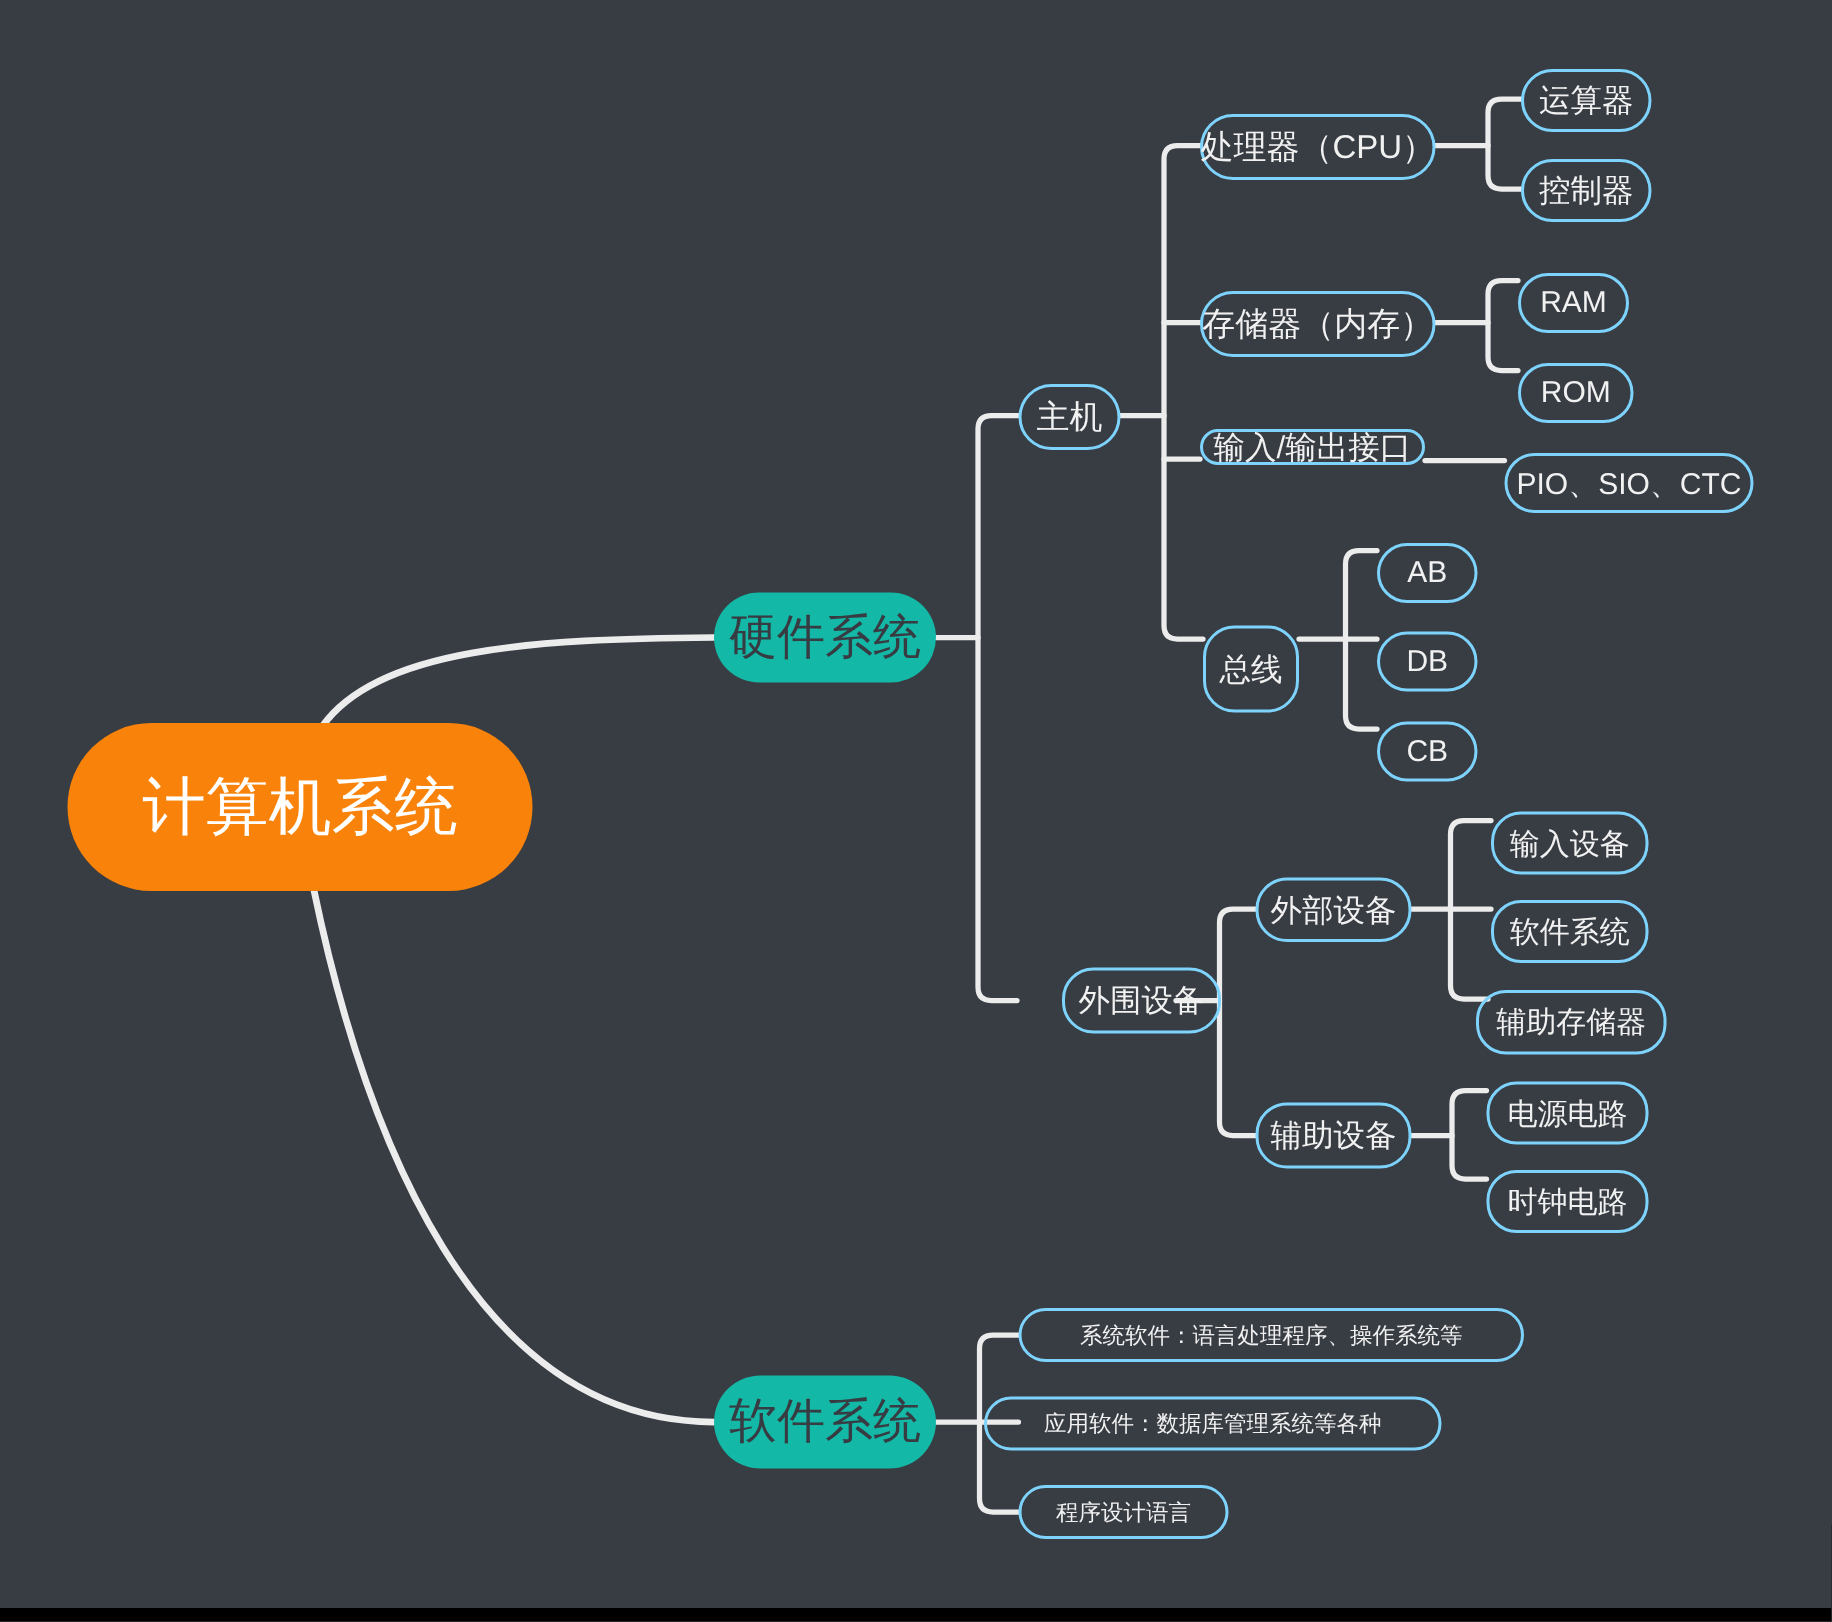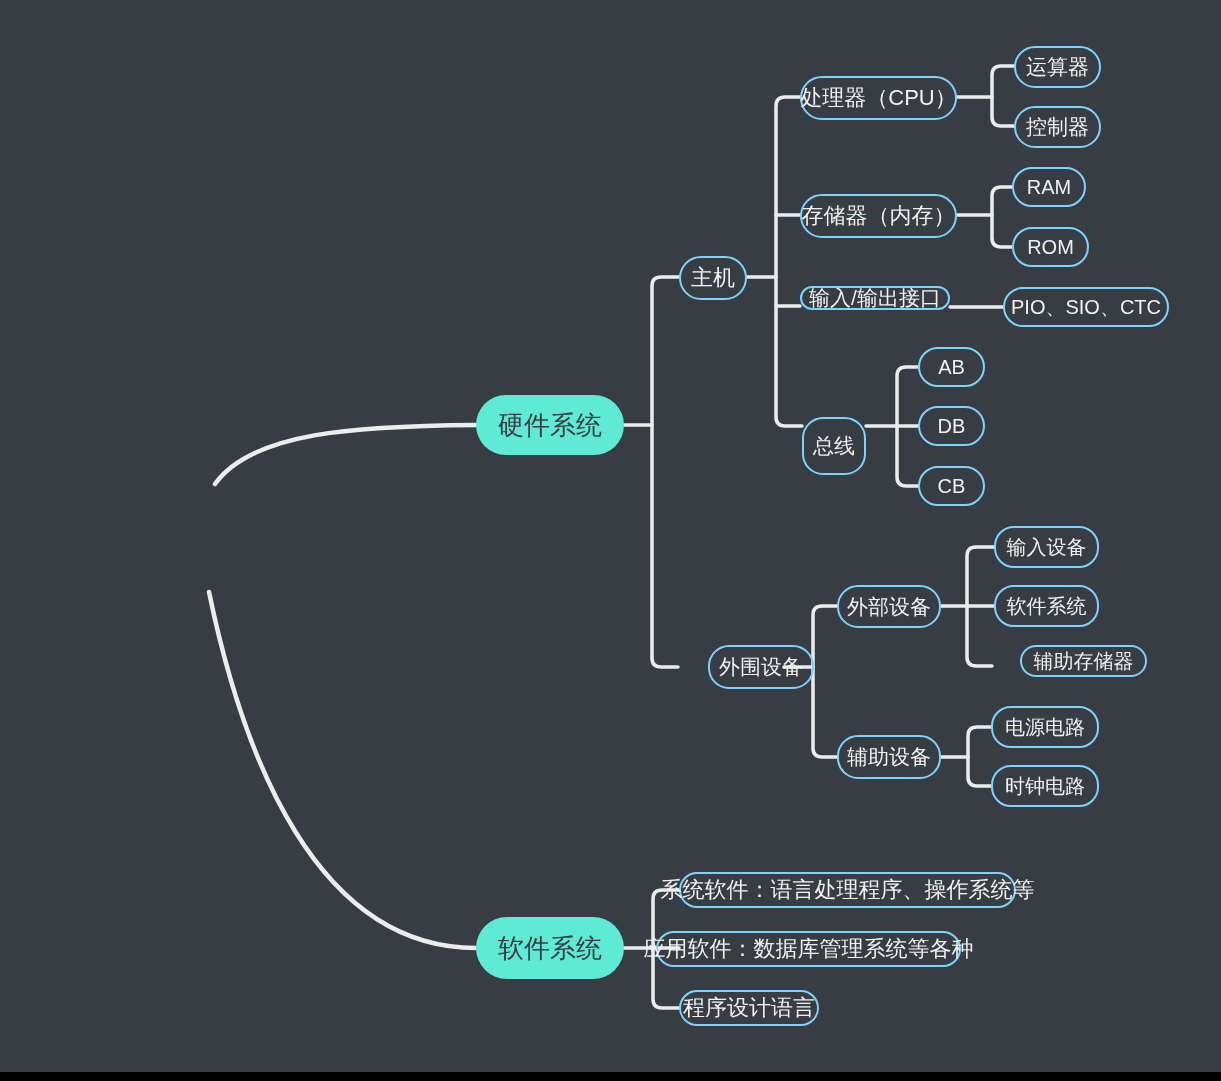--- a/index.html
+++ b/index.html
@@ -33,34 +33,34 @@
     box-sizing: border-box;
     cursor: default;
   }
   .node.root {
     background: #F9830A;
     color: #FFFFFF;
     border-radius: 56px;
     font-size: 42px;
   }
   .node.branch {
-    background: #5eead4;
+    background: #14b8a6;
     color: #373B42;
     border-radius: 31px;
-    font-size: 26px;
+    font-size: 32px;
   }
   .node.outline {
     background: transparent;
     border: 2px solid #7dd3fc;
     color: #F1F1F1;
   }
   .f22 { font-size: 22px; border-radius: 22px; }
   .f21 { font-size: 21px; border-radius: 21px; }
-  .f20 { font-size: 20px; border-radius: 20px; }
-  .f19 { font-size: 22px; border-radius: 18px; }
+  .f20 { font-size: 20px; border-radius: 20px; margin-top: 15px; }
+  .f19 { font-size: 15px; border-radius: 18px; }
   .bottom-bar {
     position: absolute;
     left: 0; bottom: 0;
     width: 100%; height: 9px;
     background: #000000;
   }
 </style>
 </head>
 <body>
 
@@ -96,20 +96,21 @@
     <path d="M 941 606 L 994 606"></path>
     <path d="M 994 547 L 976 547 Q 967 547 967 556 L 967 657 Q 967 666 976 666 L 992 666"></path>
 
     <path d="M 941 757 L 968 757"></path>
     <path d="M 991 727 L 977 727 Q 968 727 968 736 L 968 777 Q 968 786 977 786 L 991 786"></path>
 
     <path d="M 624 948 L 679 948"></path>
     <path d="M 679 890 L 662 890 Q 653 890 653 899 L 653 999 Q 653 1008 662 1008 L 679 1008"></path>
   </svg>
 
+  <div class="node root" style="left:45px;top:482px;width:310px;height:112px">计算机系统</div>
 
   <div class="node branch" style="left:476px;top:395px;width:148px;height:60px">硬件系统</div>
   <div class="node branch" style="left:476px;top:917px;width:148px;height:62px">软件系统</div>
 
   <div class="node outline f22" style="left:679px;top:256px;width:68px;height:44px">主机</div>
 
   <div class="node outline f22" style="left:800px;top:76px;width:157px;height:44px">处理器（CPU）</div>
   <div class="node outline f21" style="left:1014px;top:46px;width:87px;height:42px">运算器</div>
   <div class="node outline f21" style="left:1014px;top:106px;width:87px;height:42px">控制器</div>
 
@@ -123,21 +124,21 @@
   <div class="node outline f21" style="left:802px;top:417px;width:64px;height:58px">总线</div>
   <div class="node outline f20" style="left:918px;top:347px;width:67px;height:40px">AB</div>
   <div class="node outline f20" style="left:918px;top:406px;width:67px;height:40px">DB</div>
   <div class="node outline f20" style="left:918px;top:466px;width:67px;height:40px">CB</div>
 
   <div class="node outline f21" style="left:708px;top:645px;width:106px;height:44px">外围设备</div>
 
   <div class="node outline f21" style="left:837px;top:585px;width:104px;height:43px">外部设备</div>
   <div class="node outline f20" style="left:994px;top:526px;width:105px;height:42px">输入设备</div>
   <div class="node outline f20" style="left:994px;top:585px;width:105px;height:42px">软件系统</div>
-  <div class="node outline f20" style="left:1020px;top:645px;width:127px;height:32px">辅助存储器</div>
+  <div class="node outline f20" style="left:984px;top:645px;width:127px;height:43px">辅助存储器</div>
 
   <div class="node outline f21" style="left:837px;top:735px;width:104px;height:44px">辅助设备</div>
   <div class="node outline f20" style="left:991px;top:706px;width:108px;height:42px">电源电路</div>
   <div class="node outline f20" style="left:991px;top:765px;width:108px;height:42px">时钟电路</div>
 
   <div class="node outline f19" style="left:679px;top:872px;width:337px;height:36px">系统软件：语言处理程序、操作系统等</div>
   <div class="node outline f19" style="left:656px;top:931px;width:305px;height:36px">应用软件：数据库管理系统等各种</div>
   <div class="node outline f19" style="left:679px;top:990px;width:140px;height:36px">程序设计语言</div>
 
   <div class="bottom-bar"></div>

